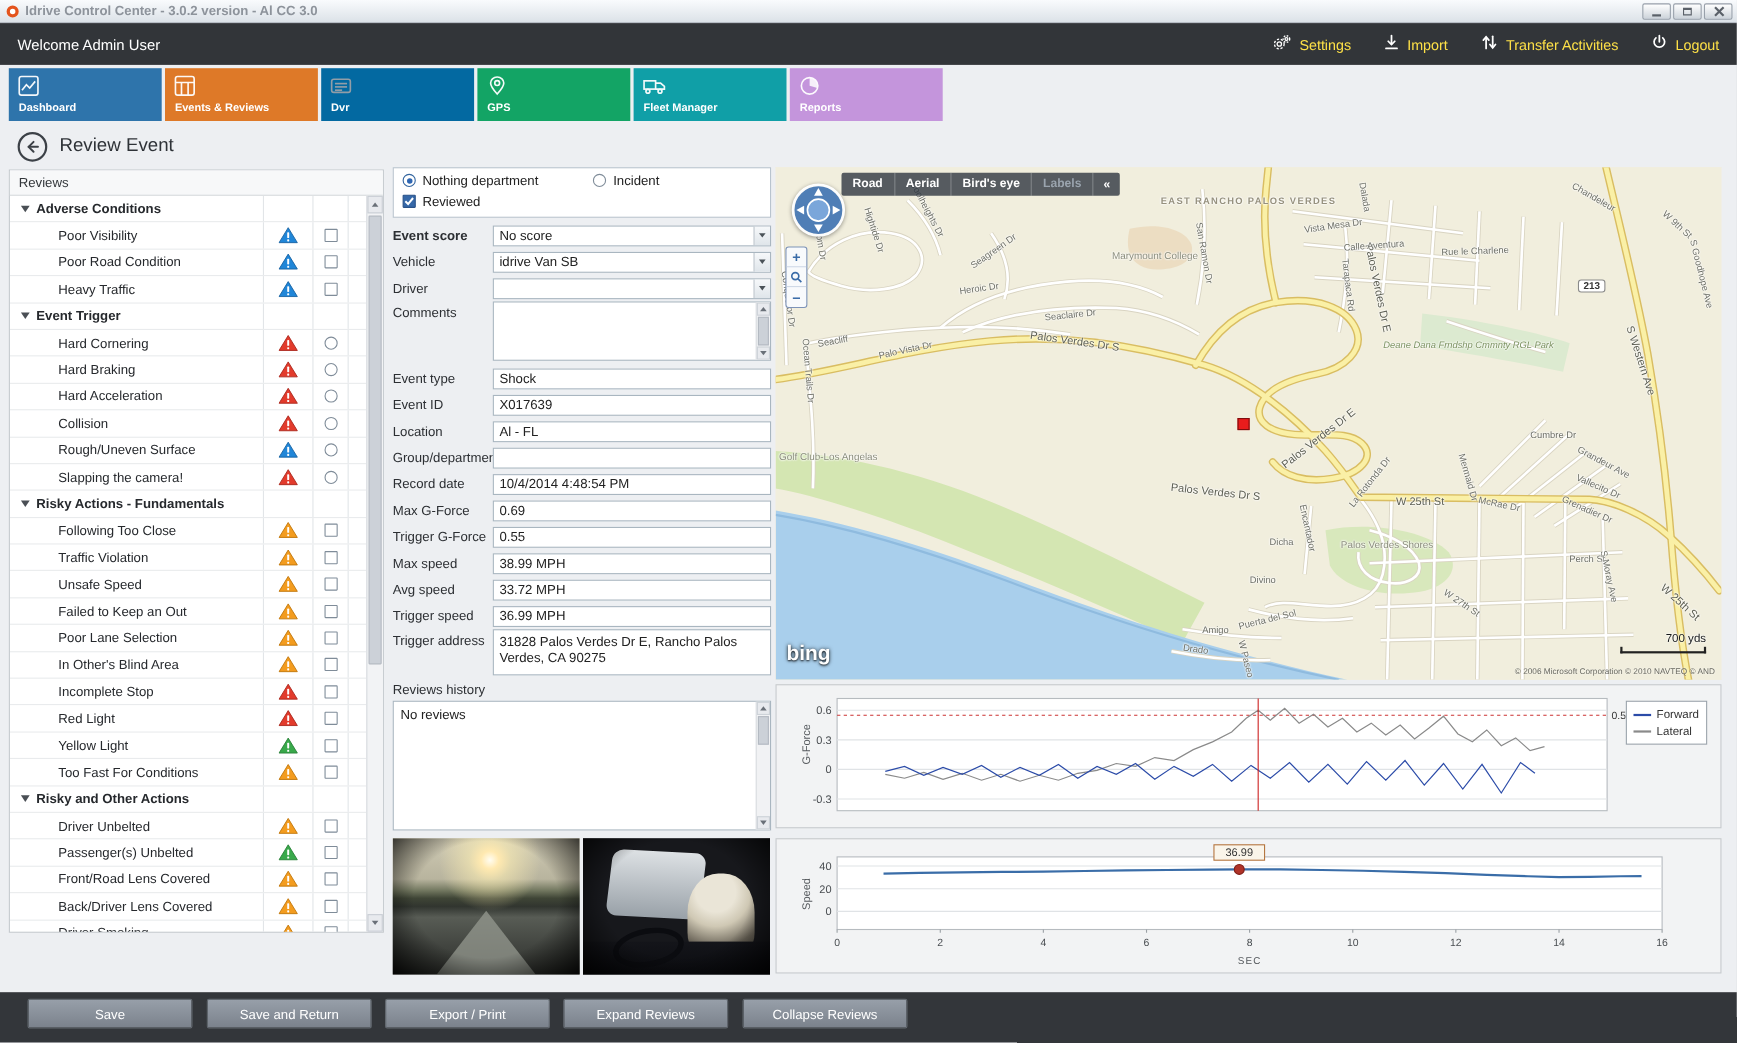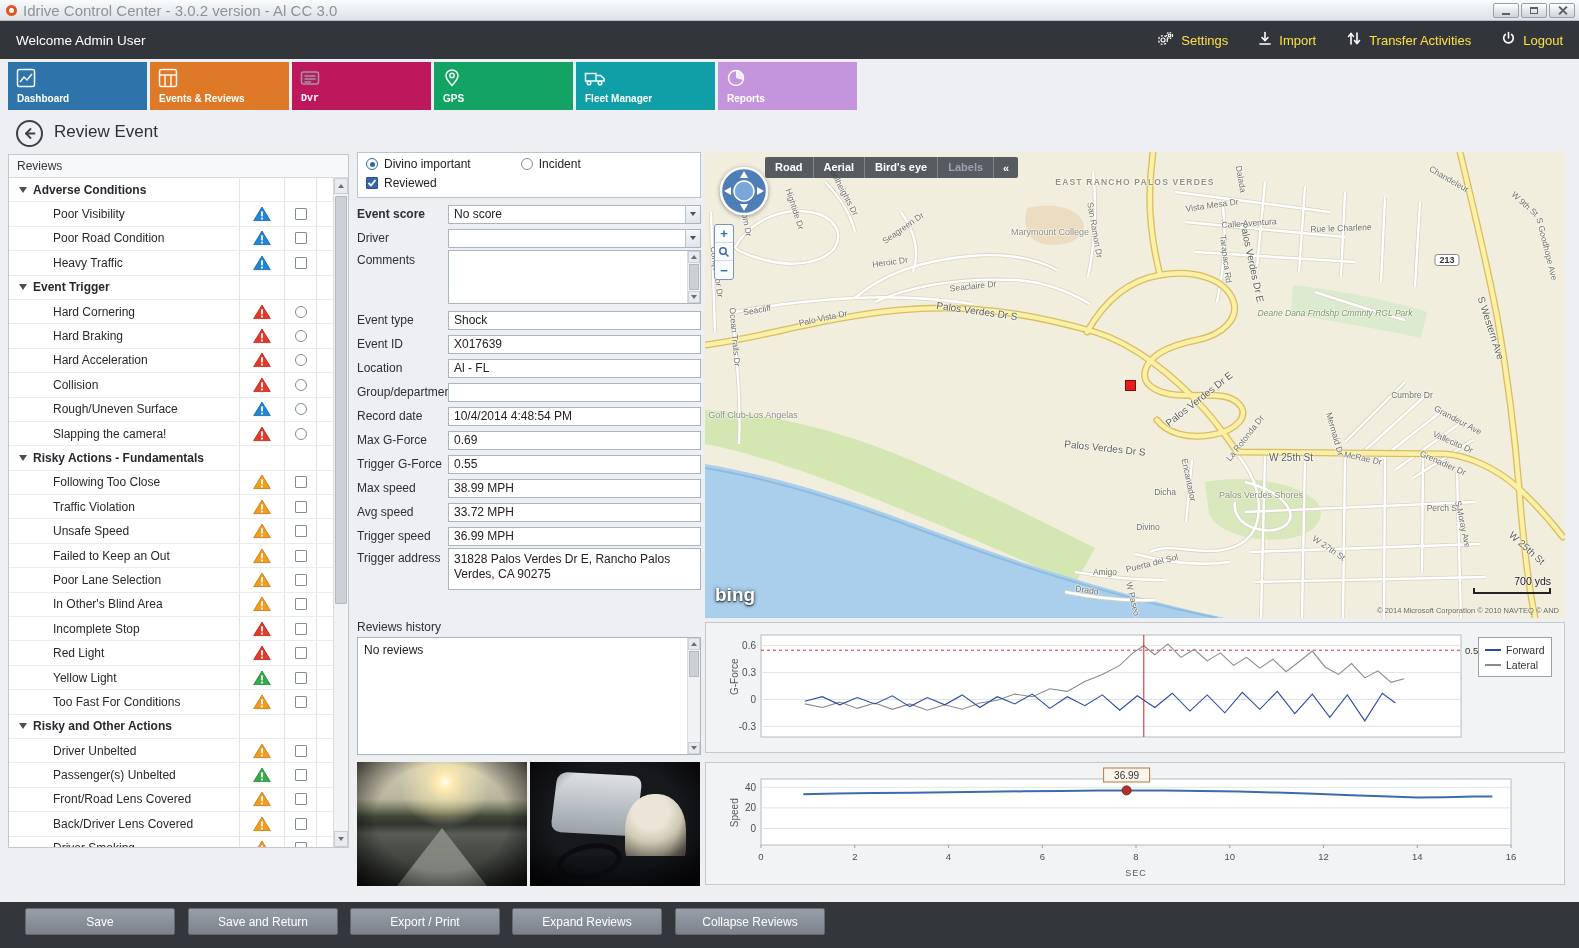--- a/index.html
+++ b/index.html
@@ -2,21 +2,21 @@
 <html><head>
 <meta charset="utf-8">
 <style>
 *{box-sizing:border-box;margin:0;padding:0}
 body{font-family:"Liberation Sans",sans-serif;background:#cfd3d8}
 #app{position:relative;width:1579px;height:948px;background:#edeff2;overflow:hidden}
 
 
 .titlebar{position:absolute;top:0;left:0;right:0;height:21px;background:linear-gradient(#f9fbfd,#dce2e8);border-bottom:1px solid #b6bcc4;display:flex;align-items:center;padding:0 6px}
 .app-ico{width:11px;height:11px;border-radius:50%;border:3px solid #e4541d;margin-right:6px;background:#fff}
-.title-text{font-size:15px;font-weight:normal;color:#8d939b}
+.title-text{font-size:12px;font-weight:bold;color:#8d939b}
 .winbtns{position:absolute;right:4px;top:3px;display:flex;gap:2px}
 .wbtn{width:26px;height:15px;border:1px solid #98a0aa;border-radius:2px;background:linear-gradient(#ffffff,#ccd3da);display:flex;align-items:center;justify-content:center}
 .wg-min{width:8px;height:2px;background:#5a6068;margin-top:6px}
 .wg-max{width:8px;height:7px;border:1px solid #5a6068;border-top-width:2px}
 .wg-x{position:relative;width:11px;height:11px}
 .wg-x::before,.wg-x::after{content:"";position:absolute;left:5px;top:0;width:2px;height:11px;background:#5a6068}
 .wg-x::before{transform:rotate(45deg)}.wg-x::after{transform:rotate(-45deg)}
 
 
 .appheader{position:absolute;top:21px;left:0;right:0;height:38px;background:#323539;display:flex;align-items:center;padding:0 16px;color:#fff}
@@ -204,21 +204,21 @@
       </div>
       <div class="tab active" style="background: rgb(222, 121, 40);">
         <span class="ticon"><svg width="20" height="20" viewBox="0 0 20 20" stroke="#fff" fill="none" stroke-width="1.5">
             <rect x="1.5" y="1.5" width="17" height="17" rx="2"></rect>
             <line x1="1.5" y1="7" x2="18.5" y2="7"></line>
             <line x1="7" y1="7" x2="7" y2="18.5"></line>
             <line x1="13" y1="7" x2="13" y2="18.5"></line>
           </svg></span>
         <span class="tlabel">Events &amp; Reviews</span>
       </div>
-      <div class="tab" style="background: #be185d; font-family: Liberation Mono, monospace;">
+      <div class="tab" style="background: #0369a1;">
         <span class="ticon"><svg width="20" height="20" viewBox="0 0 20 20" stroke="#9aa0a8" fill="none" stroke-width="1.5">
             <rect x="1.5" y="4" width="17" height="12" rx="2"></rect>
             <line x1="4.5" y1="8" x2="15.5" y2="8"></line>
             <line x1="4.5" y1="11" x2="15.5" y2="11"></line>
             <line x1="4.5" y1="14" x2="11" y2="14"></line>
           </svg></span>
         <span class="tlabel">Dvr</span>
       </div>
       <div class="tab" style="background: rgb(19, 164, 101);">
         <span class="ticon"><svg width="20" height="20" viewBox="0 0 20 20" stroke="#fff" fill="none" stroke-width="1.5">
@@ -676,21 +676,21 @@
           <span class="arr-dn"></span>
         </div>
     </div>
   </div>
 
   <div class="form-panel">
     <div class="classify-box" id="classify-box">
         <div class="crow">
           <span class="citem">
             <span class="radio sel"></span>
-            <span class="clab">Divino important</span>
+            <span class="clab">Nothing department</span>
           </span>
           <span class="citem second">
             <span class="radio"></span>
             <span class="clab">Incident</span>
           </span>
         </div>
         <div class="crow">
           <span class="citem">
             <span class="checkbox checked">
               <svg width="10" height="10" viewBox="0 0 10 10">
@@ -698,20 +698,24 @@
               </svg>
             </span>
             <span class="clab">Reviewed</span>
           </span>
         </div>
       </div>
     <div class="form-fields" id="form-fields">
         <div class="frow">
           <div class="flabel b">Event score</div>
           <div class="fbox fselect"><span class="fval">No score</span><span class="farrow"></span></div>
+        </div>
+        <div class="frow">
+          <div class="flabel">Vehicle</div>
+          <div class="fbox fselect"><span class="fval">idrive Van SB</span><span class="farrow"></span></div>
         </div>
         <div class="frow">
           <div class="flabel">Driver</div>
           <div class="fbox fselect"><span class="fval"></span><span class="farrow"></span></div>
         </div>
         <div class="frow tall">
           <div class="flabel">Comments</div>
           <div class="fbox tallbox"><span class="fval"></span><div class="mini-scroll">
               <div class="ms-btn up">
                 <span class="arr-up"></span>
@@ -972,21 +976,21 @@
             <path d="M7.5 7.5 L10.5 10.5"></path>
           </svg>
       </div>
       <div class="zcell">−</div>
     </div>
     <div class="bing-logo">bing</div>
     <div class="map-scale">
       <div class="txt">700 yds</div>
       <div class="bar"></div>
     </div>
-    <div class="map-copy">© 2014 Microsoft Corporation   © 2010 NAVTEQ   © AND</div>
+    <div class="map-copy">© 2006 Microsoft Corporation   © 2010 NAVTEQ   © AND</div>
   </div>
 
   <div class="chart-panel" id="gchart">
     <div class="ytitle" id="g-ytitle">G-Force</div>
     <svg class="chart-svg" id="g-svg" width="790" height="122">
         <rect x="41" y="8" width="700" height="102" fill="#ffffff" stroke="#b6bbbf"></rect>
         <line x1="41" x2="741" y1="99.3" y2="99.3" stroke="#e0e3e6"></line>
         <text x="36" y="102.8" text-anchor="end" font-size="10" fill="#4a4e52">-0.3</text>
         <line x1="41" x2="741" y1="72.4" y2="72.4" stroke="#e0e3e6"></line>
         <text x="36" y="75.9" text-anchor="end" font-size="10" fill="#4a4e52">0</text>

